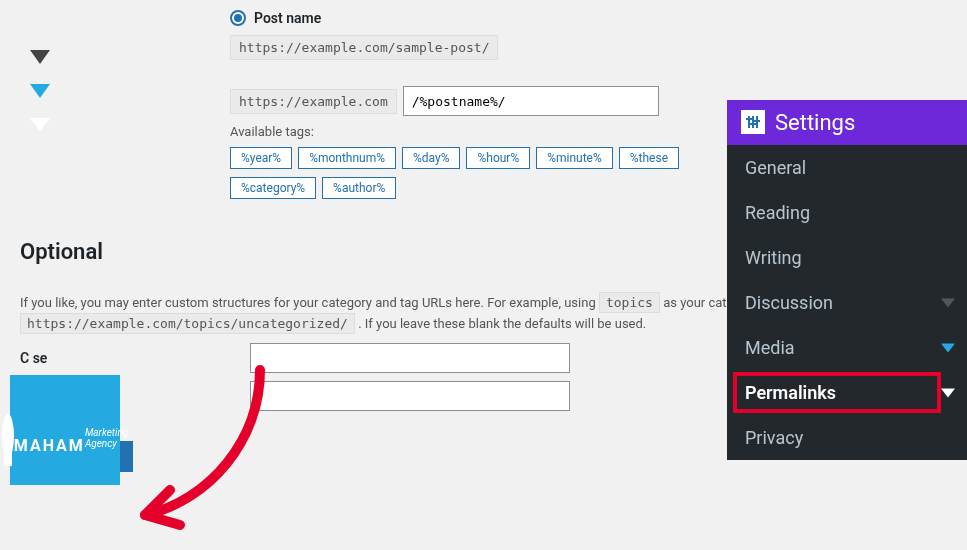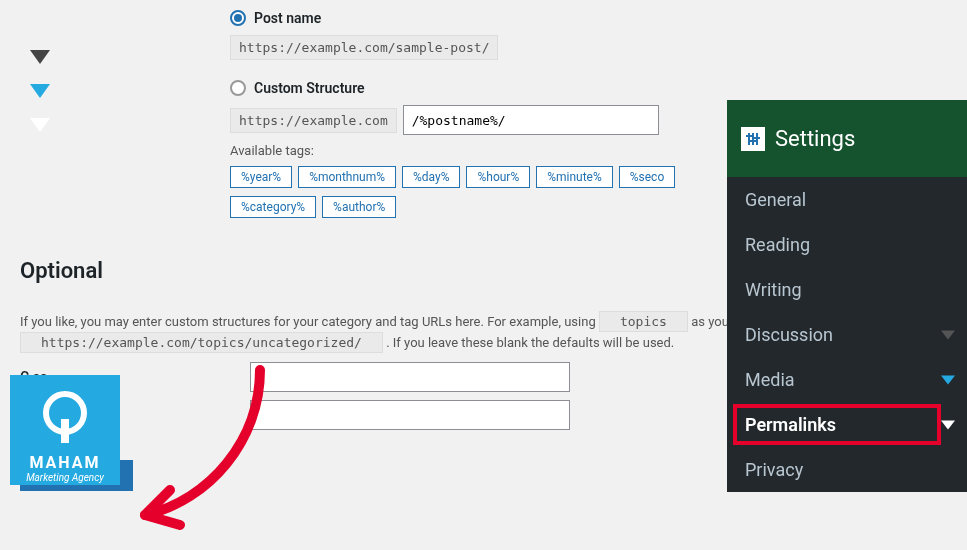--- a/index.html
+++ b/index.html
@@ -60,21 +60,21 @@
     font-size: 13px;
     padding: 4px 8px;
     display: inline-block;
     margin-top: 6px;
     border: 1px solid #ddd;
   }
   .inline-code {
     background: #eaeaea;
     font-family: Consolas, Monaco, monospace;
     font-size: 13px;
-    padding: 2px 20px;
+    padding: 2px 6px;
     border: 1px solid #ddd;
   }
   .text-input {
     border: 1px solid #8c8f94;
     background: #fff;
     padding: 4px 8px;
     font-size: 13px;
     font-family: Consolas, Monaco, monospace;
     height: 30px;
   }
@@ -161,25 +161,25 @@
   
   .settings-panel {
     position: absolute;
     right: 0;
     top: 100px;
     width: 240px;
     background: #23282d;
     color: #eee;
   }
   .settings-header {
-    background: #14532d;
+    background: #6d28d9;
     color: #fff;
     display: flex;
-    align-items: flex-end;
-    padding: 26px 14px;
+    align-items: flex-start;
+    padding: 10px 14px;
     font-size: 22px;
   }
   .settings-header .icon-box {
     background: #fff;
     color: #2271b1;
     width: 24px;
     height: 24px;
     display: inline-flex;
     align-items: center;
     justify-content: center;
@@ -218,23 +218,23 @@
   
   .logo-overlay {
     position: absolute;
     left: 10px;
     top: 375px;
     width: 110px;
     height: 110px;
     background: #24a9e1;
     color: #fff;
     display: flex;
-    flex-direction: column;
+    flex-direction: row;
     align-items: center;
-    justify-content: flex-start;
+    justify-content: center;
     padding-top: 16px;
   }
   .logo-overlay .circ {
     width: 44px; height: 44px;
     border: 6px solid #fff;
     border-radius: 50%;
     position: relative;
     margin-bottom: 4px;
   }
   .logo-overlay .circ::after{
@@ -276,36 +276,32 @@
         <span class="radio-label">Post name</span>
       </label>
       <div>
         <span class="code-box">https://example.com/sample-post/</span>
       </div>
     </div>
   </div>
 
   <div class="radio-row" style="margin-left:210px; margin-top:20px;">
     <div style="width:100%;">
-      <label class="custom-radio">
-        <span class="radio-dot"></span>
-        <span class="radio-label">Custom Structure</span>
-      </label>
       <div style="margin-top:6px; display:flex; align-items:center; gap:6px;">
         <span class="code-box" style="margin-top:0;">https://example.com</span>
         <input class="text-input custom-input" value="/%postname%/" style="">
       </div>
       <div class="tags-line">Available tags:</div>
       <div class="tag-row">
         <button class="tag-btn">%year%</button>
         <button class="tag-btn">%monthnum%</button>
         <button class="tag-btn">%day%</button>
         <button class="tag-btn">%hour%</button>
         <button class="tag-btn">%minute%</button>
-        <button class="tag-btn">%seco</button>
+        <button class="tag-btn">%these</button>
       </div>
       <div class="tag-row">
         <button class="tag-btn">%category%</button>
         <button class="tag-btn">%author%</button>
       </div>
     </div>
   </div>
 
   <h2 class="opt">Optional</h2>
   <p class="desc">

